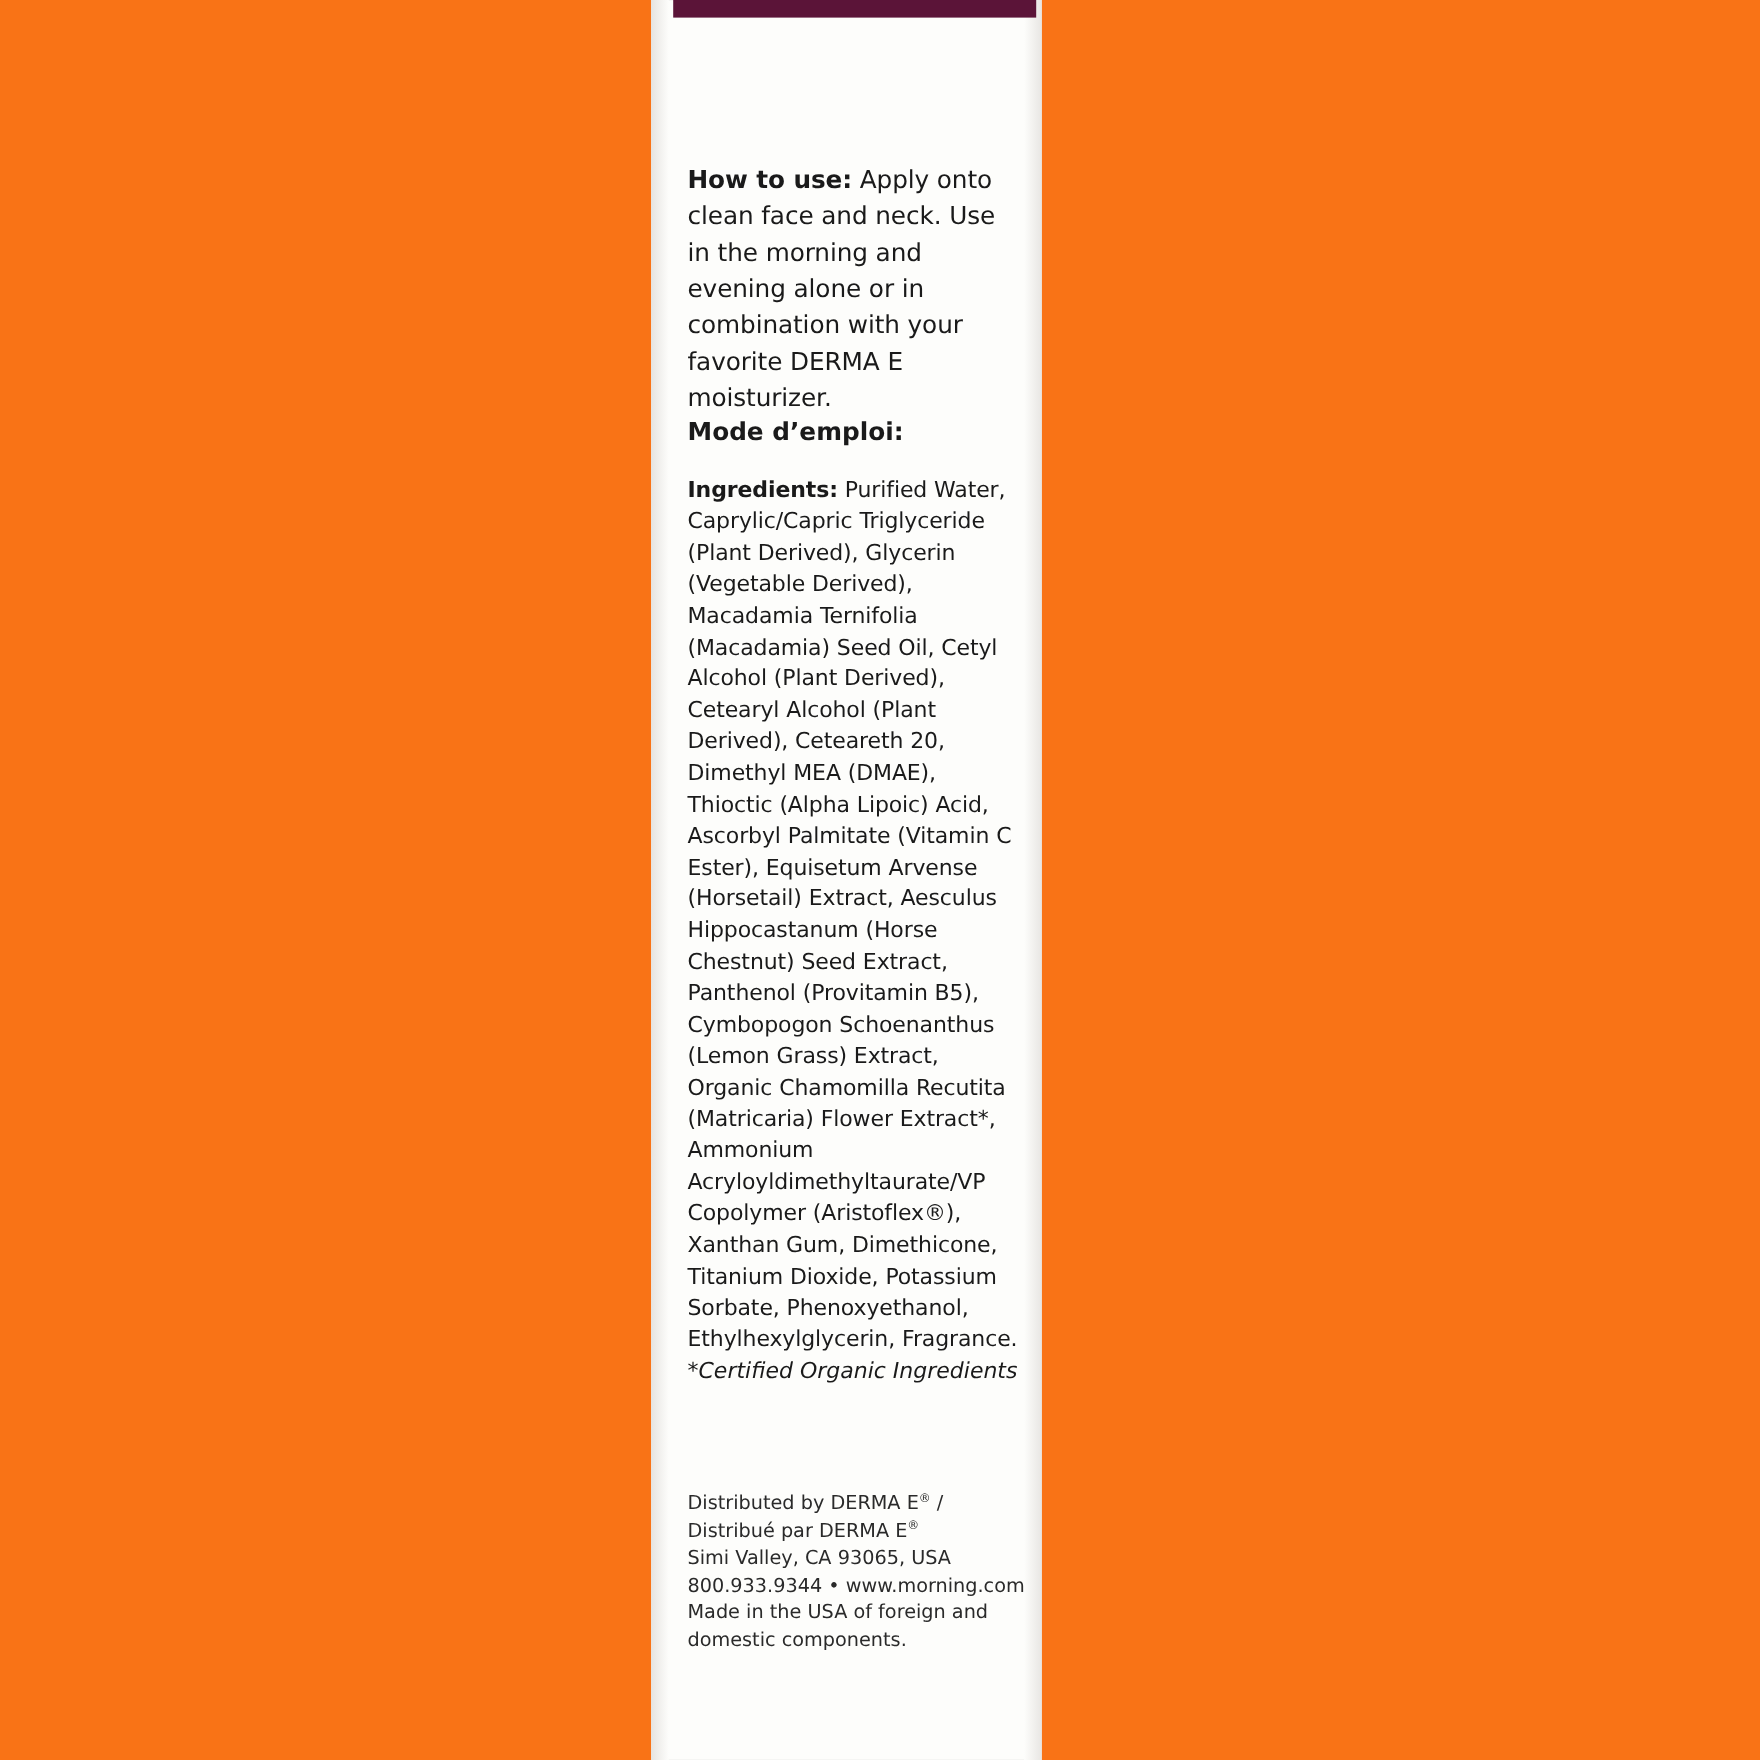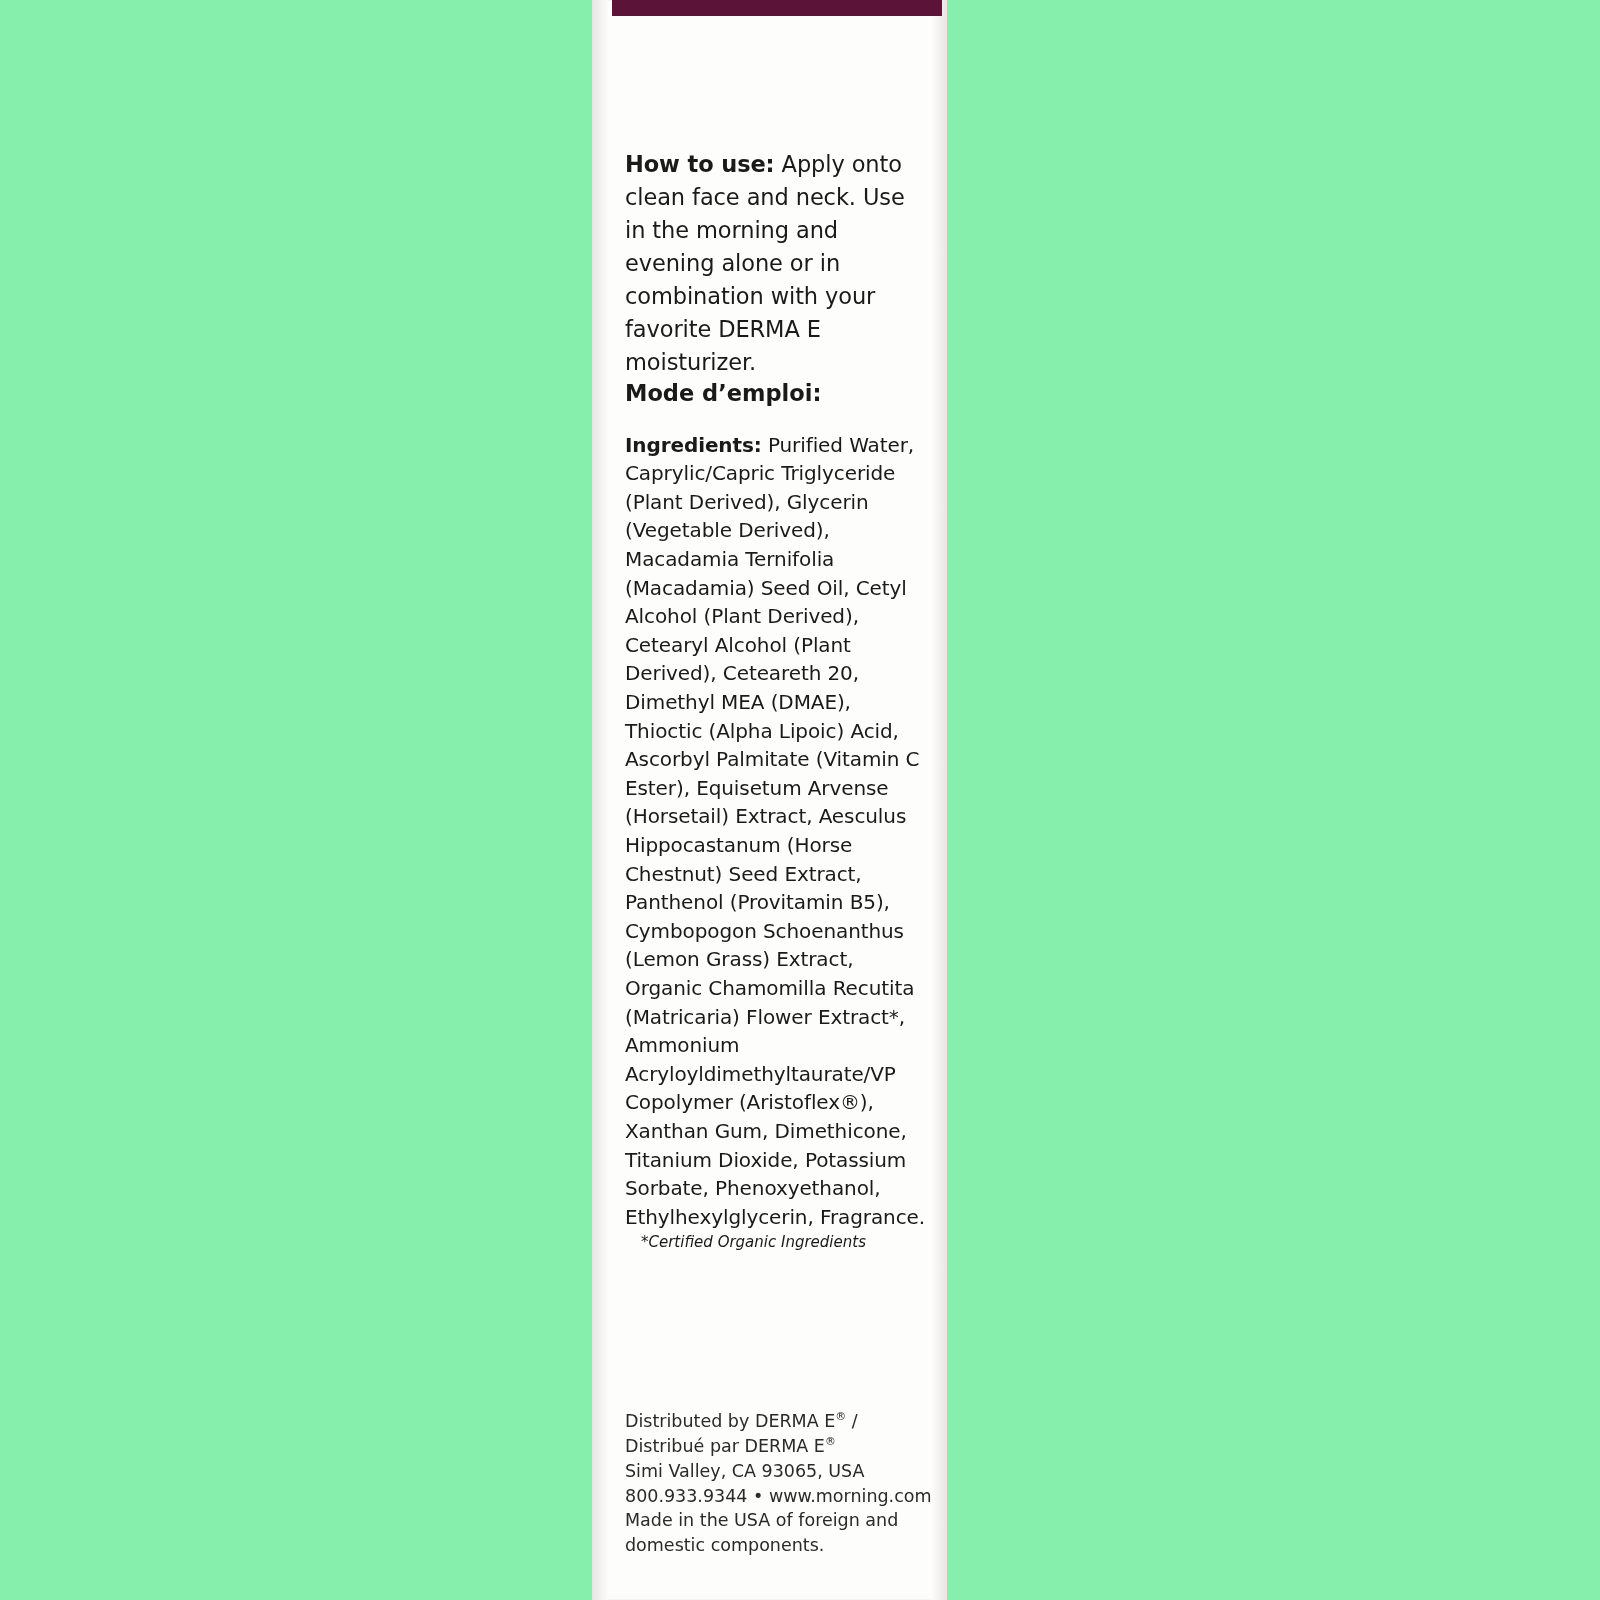--- a/index.html
+++ b/index.html
@@ -10,21 +10,21 @@
     height: 1600px;
     overflow: hidden;
   }
   body {
     font-family: "DejaVu Sans", sans-serif;
   }
   .page {
     position: relative;
     width: 1600px;
     height: 1600px;
-    background: #86efac;
+    background: #f97316;
   }
   
   .carton {
     position: absolute;
     left: 592px;
     top: 0px;
     width: 355px;
     height: 1600px;
     background: #fdfdfb;
     box-shadow: inset 0 0 0 1px rgba(0,0,0,0.03);
@@ -85,29 +85,29 @@
   }
   .ingredients {
     font-size: 20px;
     line-height: 1.43;
     letter-spacing: -0.1px;
     margin: 22px 0 0 0;
     text-align: left;
   }
   .ingredients b { font-weight: bold; }
   .certified {
-    font-size: 15px;
+    font-size: 20px;
     font-style: italic;
     line-height: 1.3;
-    margin: 2px 0 0 16px;
+    margin: 2px 0 0 0;
   }
   .footer {
     position: absolute;
     left: 625px;
-    top: 1409px;
+    top: 1355px;
     width: 300px;
     font-size: 17.5px;
     line-height: 1.42;
     color: #2a2a2a;
   }
   .footer div { white-space: nowrap; }
   sup {
     font-size: 0.62em;
     vertical-align: super;
     line-height: 0;

